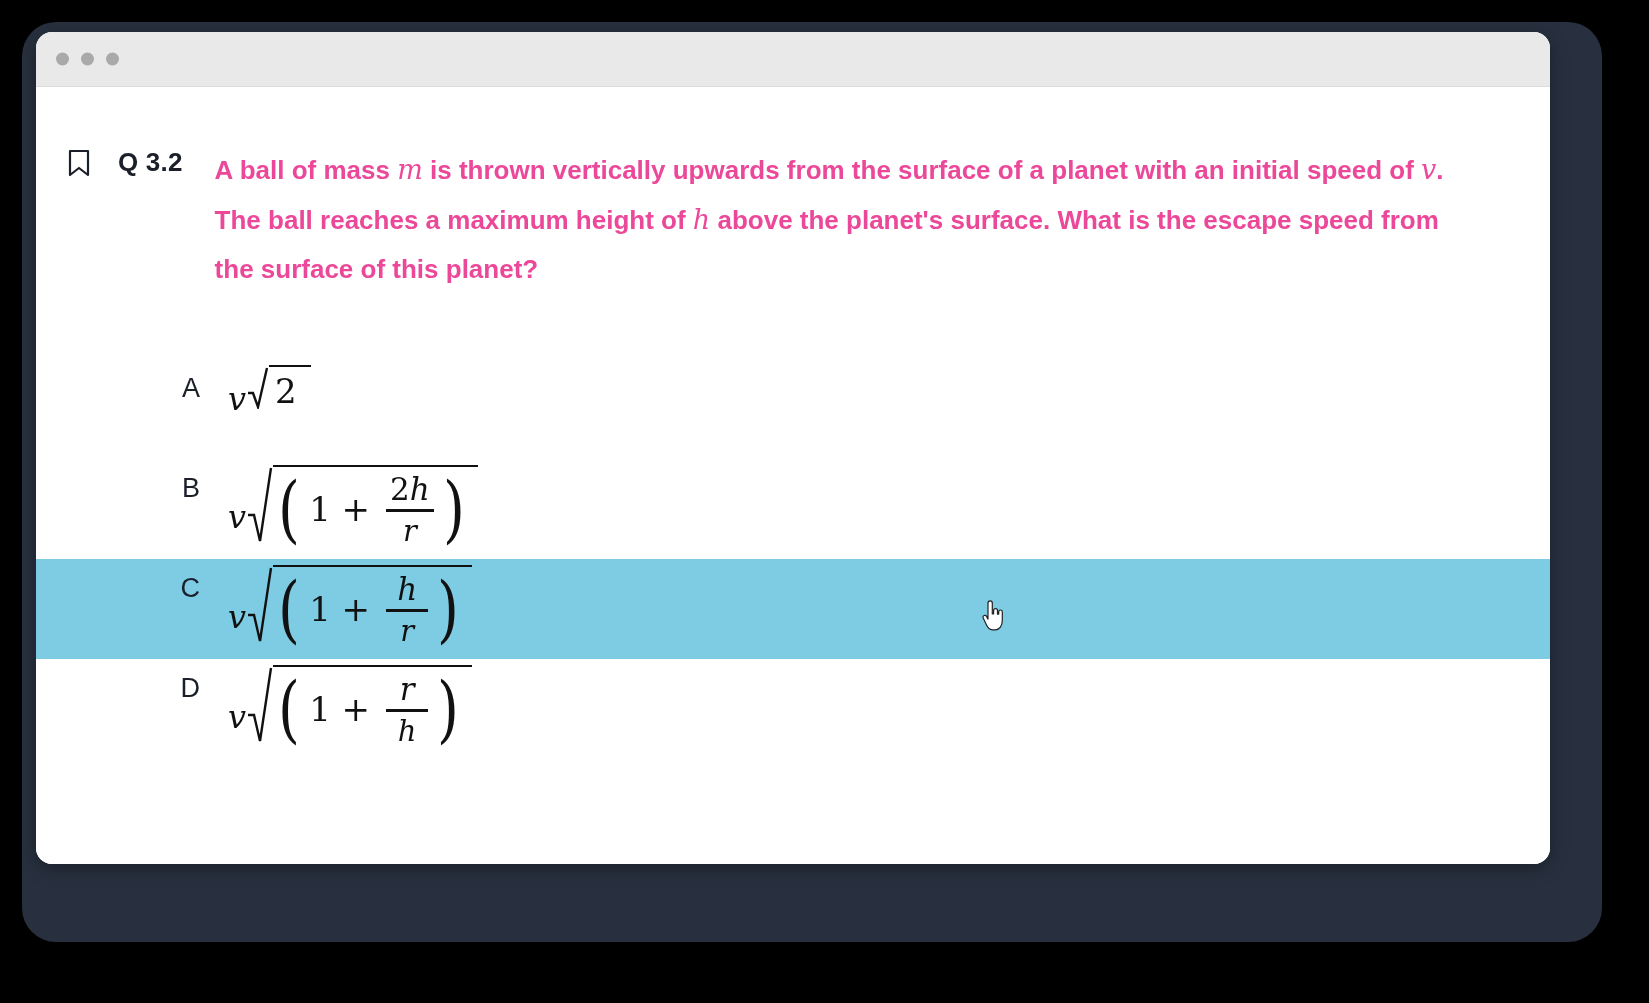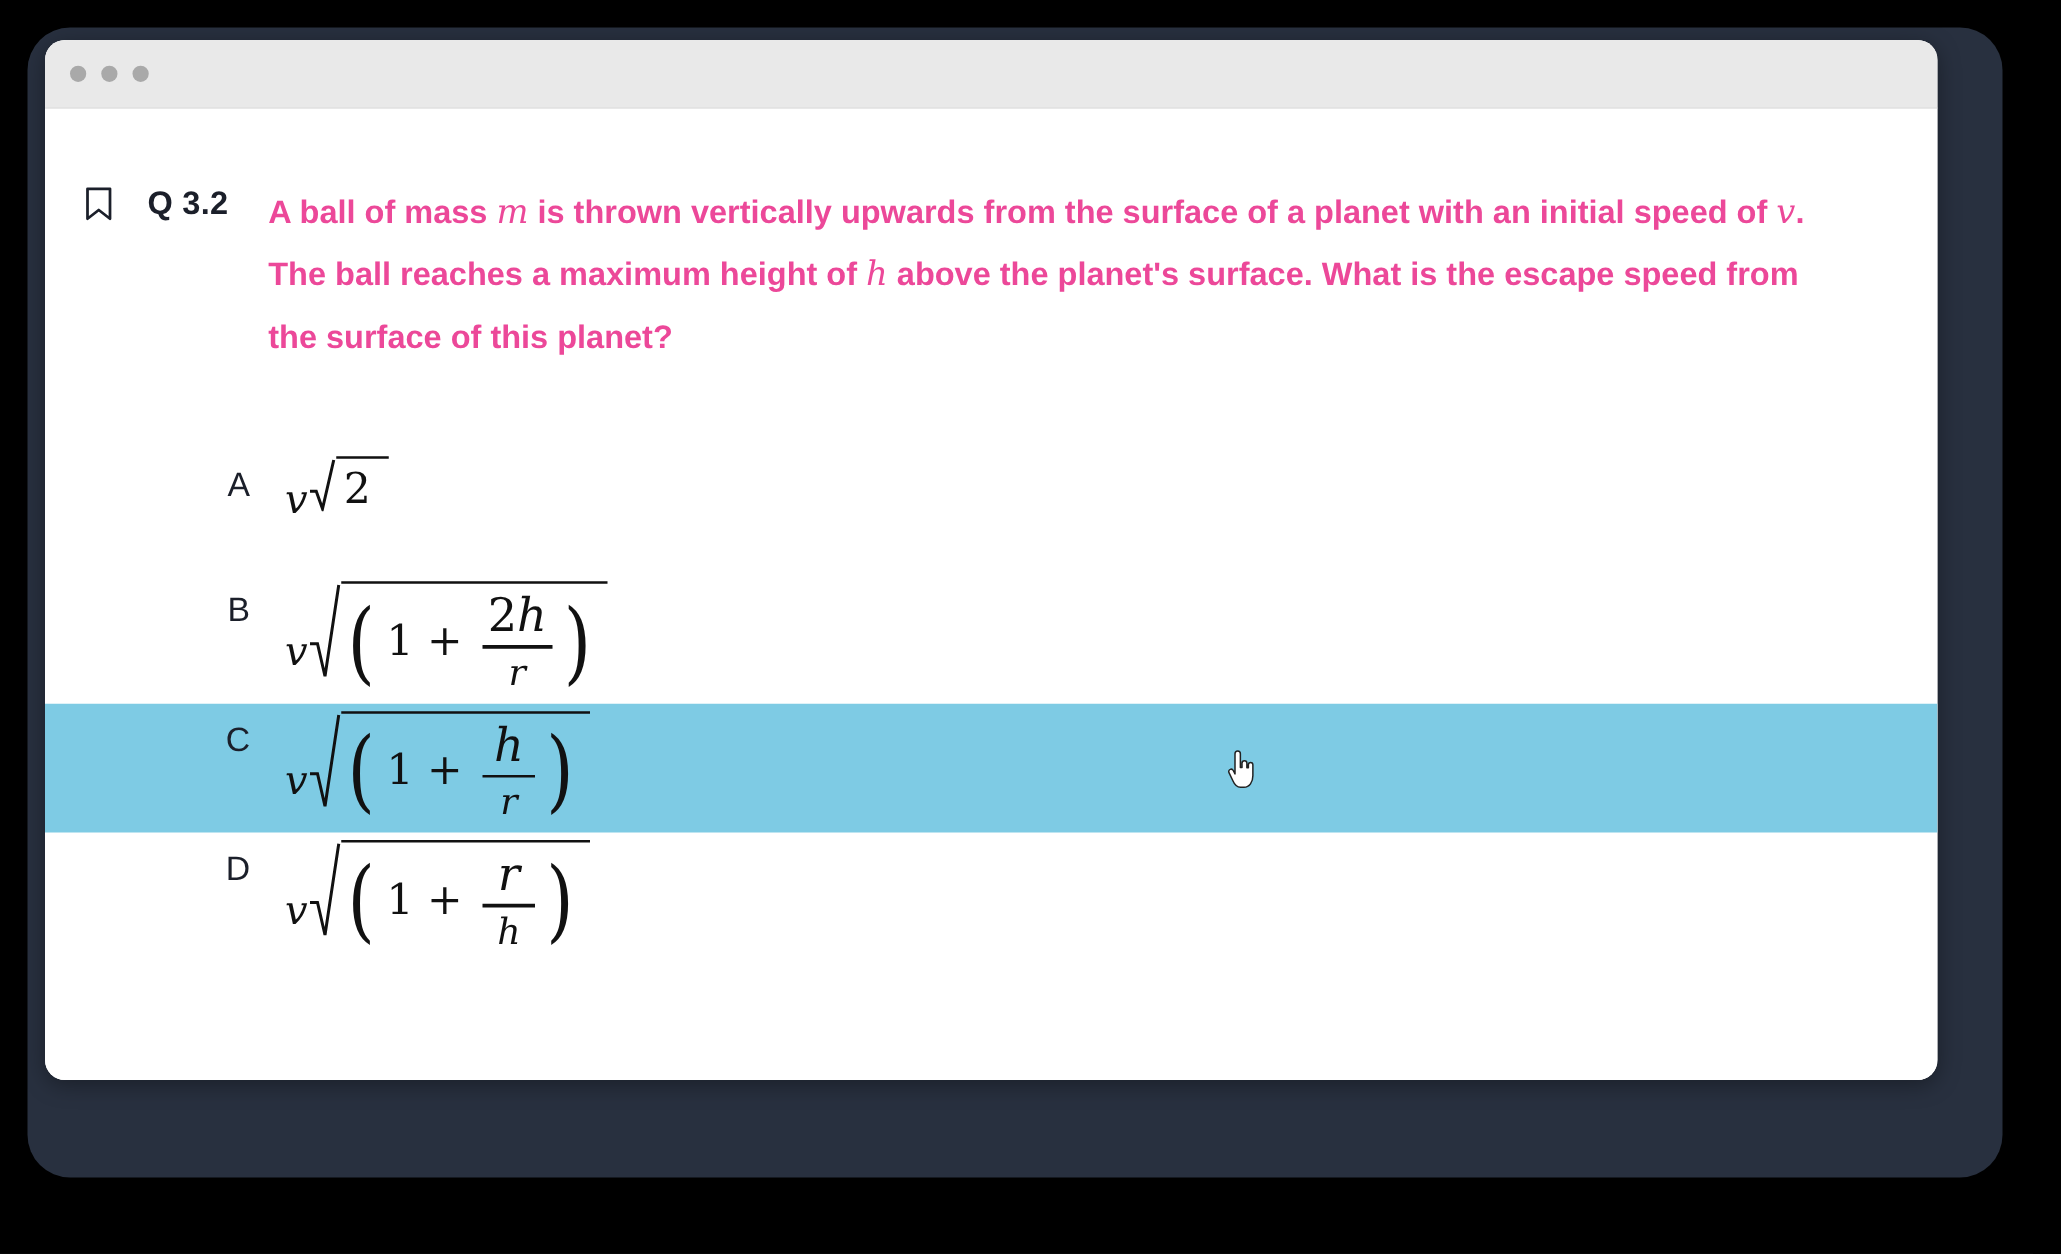--- a/index.html
+++ b/index.html
@@ -198,21 +198,21 @@
   }
   .frac {
     display: inline-flex;
     flex-direction: column;
     align-items: center;
     justify-content: center;
     vertical-align: middle;
     padding: 0 6px;
   }
   .frac .num {
-    font-size: 37px;
+    font-size: 31px;
     font-style: italic;
     font-family: "DejaVu Serif", serif;
     padding: 0 4px 2px 4px;
   }
   .frac .num .upright {
     font-style: normal;
   }
   .frac .bar {
     height: 2.5px;
     background: #111111;

